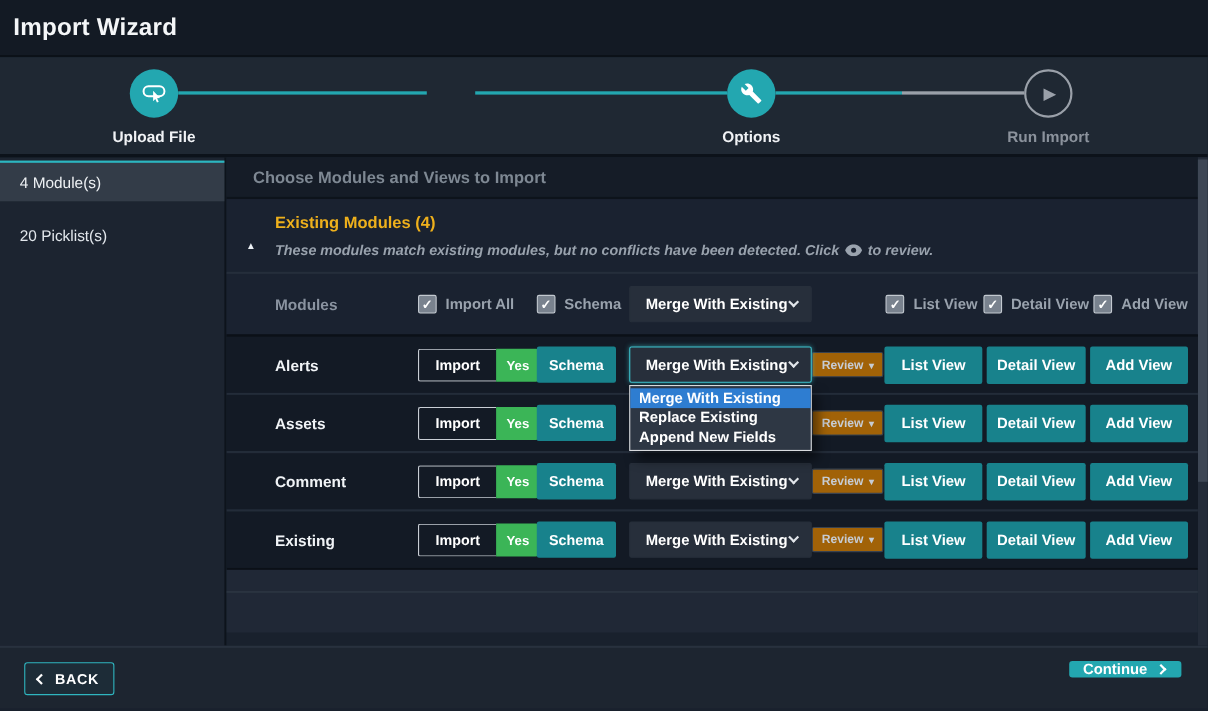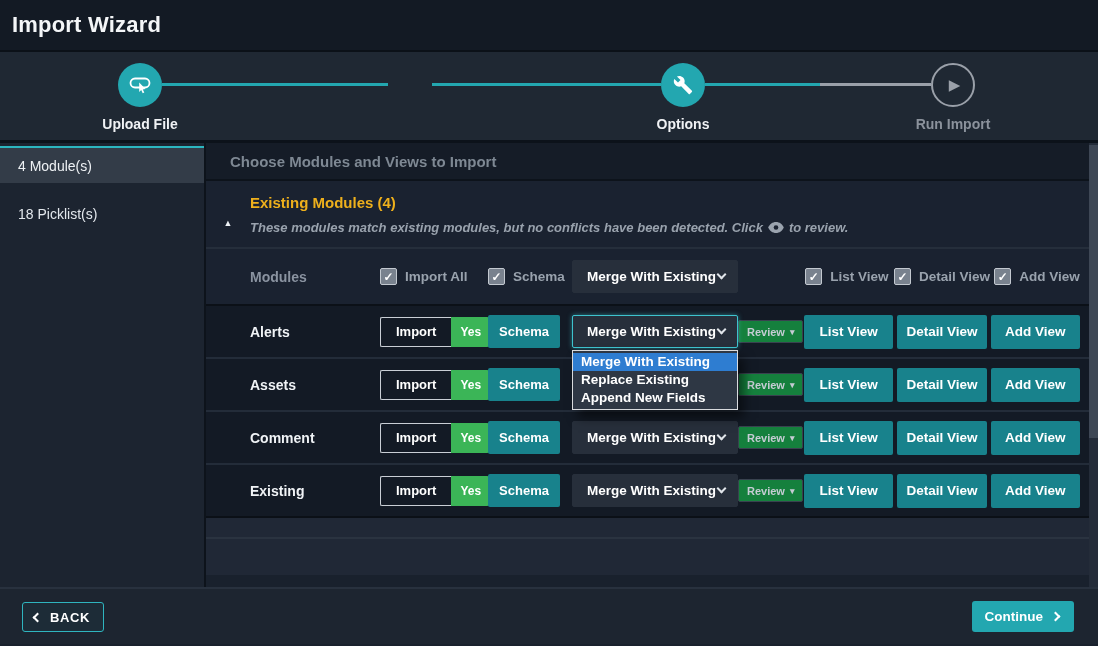--- a/index.html
+++ b/index.html
@@ -103,21 +103,21 @@
 
   .dropdown {
     position: absolute; top: calc(100% + 2px); left: 0; width: 166px;
     background: #2e3744; border: 1px solid #d9dbde; padding: 2px 0;
     box-shadow: 6px 8px 10px rgba(0,0,0,.5); z-index: 30;
   }
   .opt { height: 18px; line-height: 18px; padding: 0 8px; color: #fff; font-size: 13.5px; font-weight: 600; white-space: nowrap; cursor: pointer; }
   .opt.hl { background: #2e7dd1; }
 
   .btn-review {
-    height: 23px; padding: 0 8px; background: #15803d; border: 1px solid #39424f; border-radius: 2px;
+    height: 23px; padding: 0 8px; background: #a16207; border: 1px solid #39424f; border-radius: 2px;
     color: #c6ccd4; font-size: 11px; font-weight: 700; display: flex; align-items: center; gap: 5px;
     font-family: inherit; cursor: pointer;
   }
   .caret { font-size: 9px; color: #c6ccd4; }
   .vbtn {
     flex: 1; height: 34px; background: #18828c; border: none; border-radius: 2px;
     color: #fff; font-weight: 700; font-size: 13.5px; display: flex; align-items: center; justify-content: center;
     font-family: inherit; cursor: pointer;
   }
   .empty-row1 { height: 21px; background: #202836; border-top: 2px solid #0b1017; }
@@ -125,21 +125,21 @@
 
   
   .footerbar { height: 57px; background: #1d2530; border-top: 2px solid #28313e; position: relative; padding-left: 16px; }
   .btn-back {
     position: absolute; left: 22px; top: 13px; height: 30px; padding: 0 13px;
     background: rgba(35,167,176,0.06); border: 1px solid #2fb5bf; border-radius: 3px;
     color: #fff; font-weight: 700; font-size: 13px; letter-spacing: .6px;
     display: flex; align-items: center; gap: 9px; font-family: inherit; cursor: pointer;
   }
   .btn-continue {
-    position: absolute; right: 24px; top: 12px; height: 31px; padding: 0 13px;
+    position: absolute; right: 24px; top: 12px; height: 15px; padding: 0 13px;
     background: #23a7b0; border: none; border-radius: 3px;
     color: #fff; font-weight: 700; font-size: 13.5px;
     display: flex; align-items: center; gap: 9px; font-family: inherit; cursor: pointer;
   }
   .icon-svg { display: block; }
 </style>
 </head>
 <body>
 
 <header class="titlebar">
@@ -184,21 +184,21 @@
   </div>
 </nav>
 
 <div class="content">
 
   <aside class="sidebar">
     <div class="side-item selected">
       <span>4 Module(s)</span>
     </div>
     <div class="side-item plain">
-      <span>18 Picklist(s)</span>
+      <span>20 Picklist(s)</span>
     </div>
   </aside>
 
   <section class="main">
     <div class="scrollbar">
       <div class="scroll-thumb"></div>
     </div>
 
     <div class="main-inner">
       <div class="main-header">

